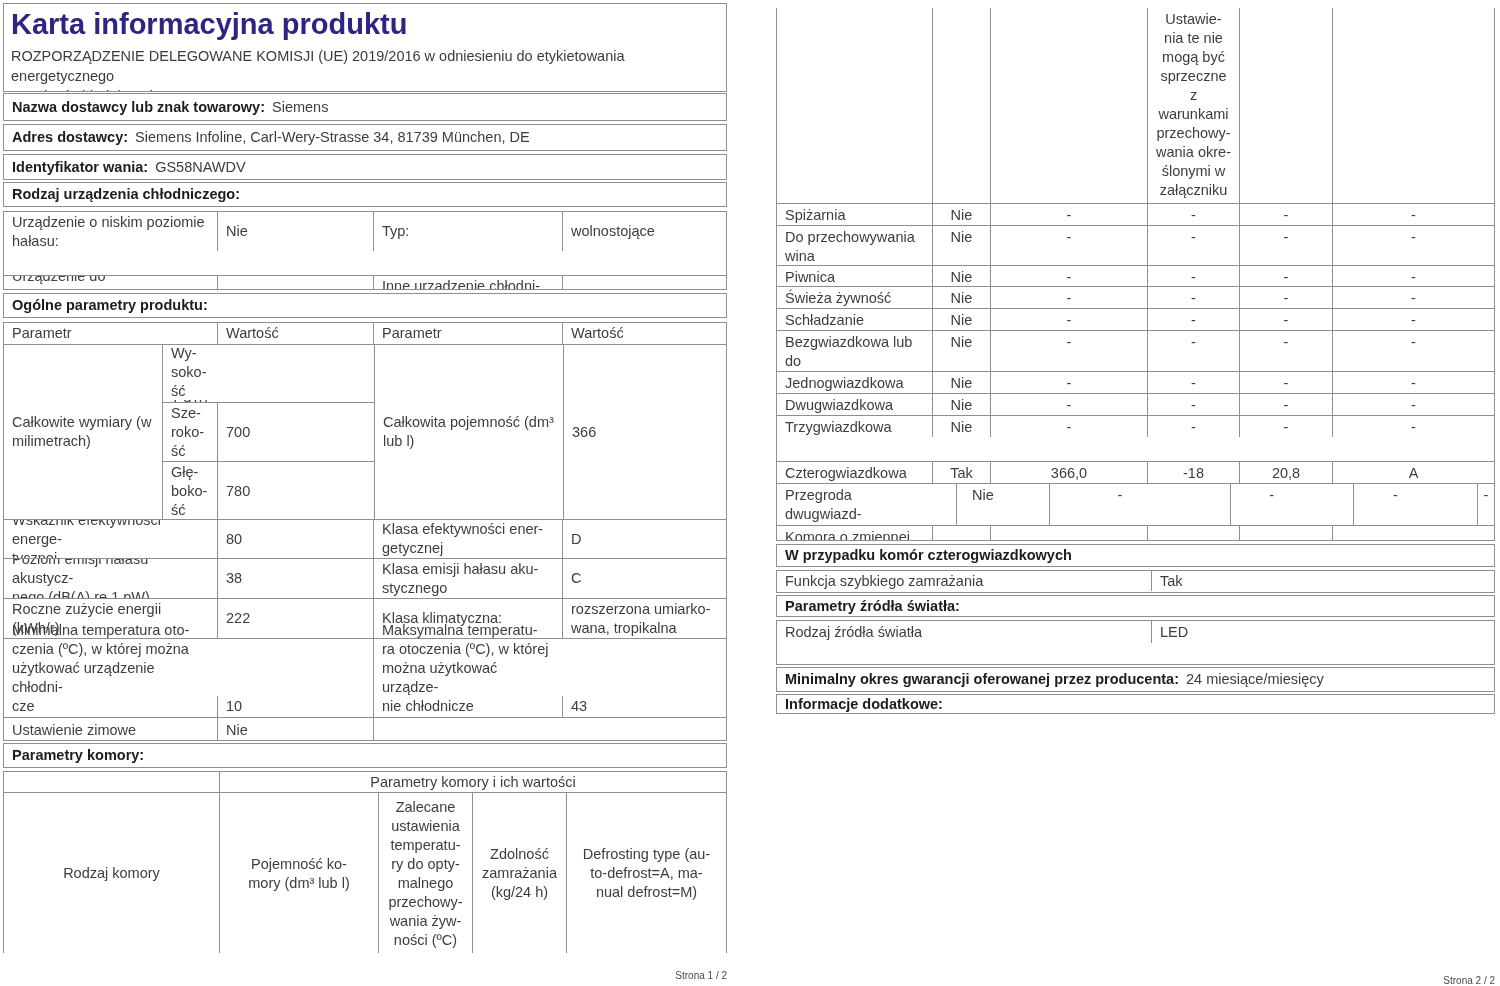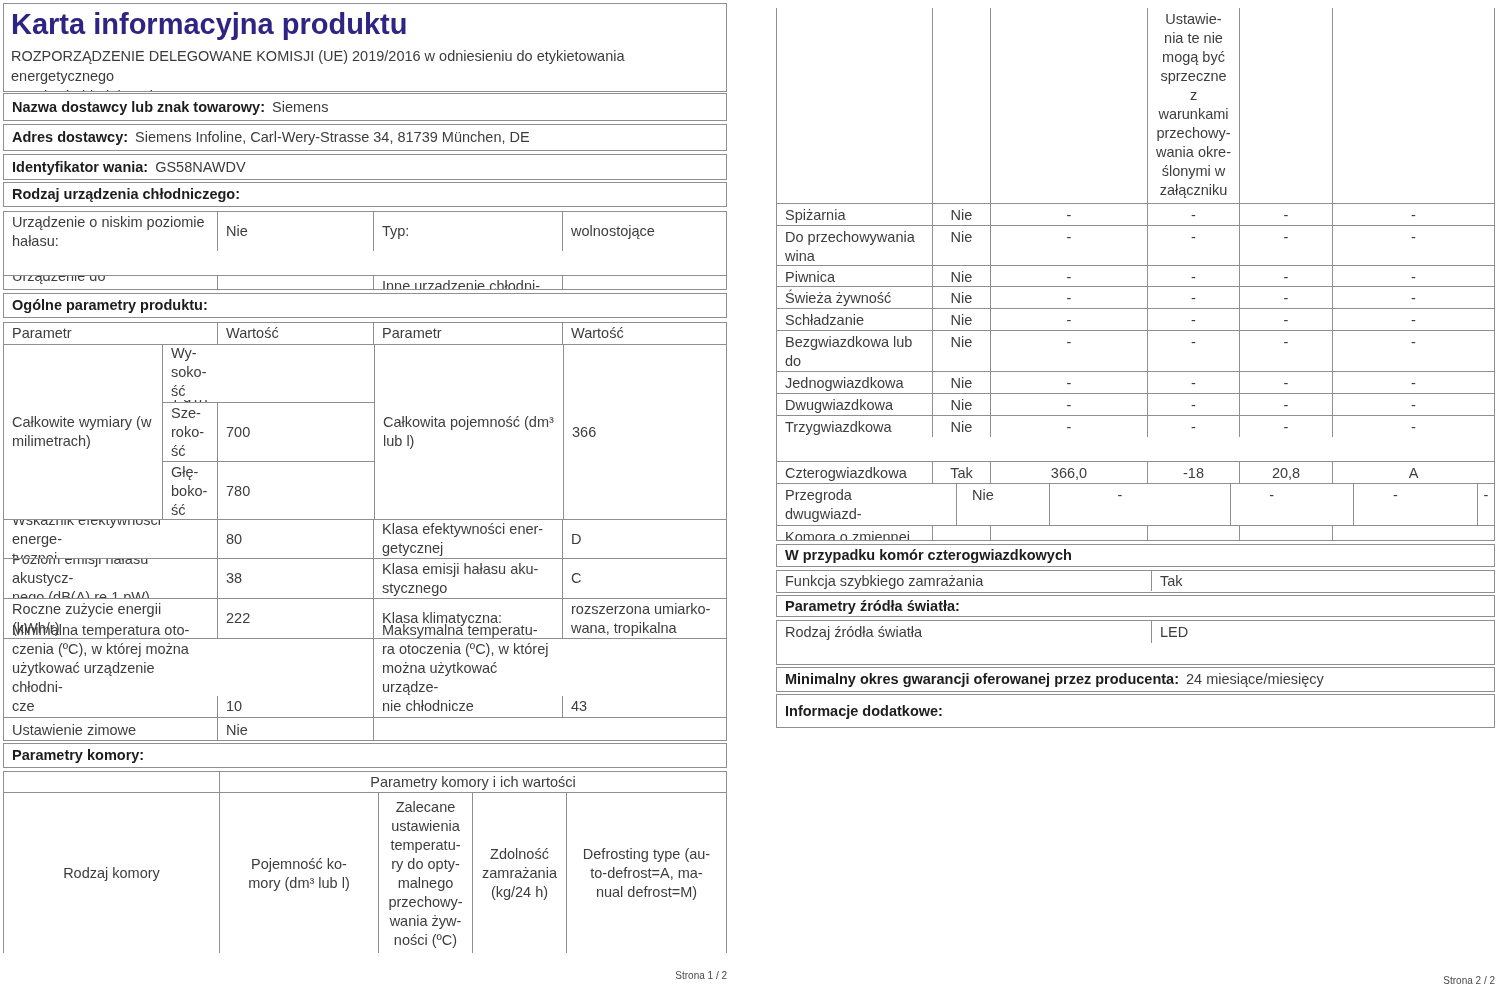--- a/index.html
+++ b/index.html
@@ -345,21 +345,21 @@
         <div class="cell" style="width:374px;">Klasa efektywności energetycznej</div>
         <div class="cell cl fx">G</div>
       </div>
     </div>
 
     <div class="box fs" style="top:659px;height:25px;">
       <span class="bold">Minimalny okres gwarancji oferowanej przez producenta:</span>
       <span class="val">24 miesiące/miesięcy</span>
     </div>
 
-    <div class="box fs" style="top:686px;height:34px;">
+    <div class="box fs" style="top:686px;height:20px;">
       <span class="bold">Informacje dodatkowe:</span>
     </div>
 
 
     <div class="footer" style="top:967px;">Strona 2 / 2</div>
   </div>
 
 </div>
 
 </body></html>

